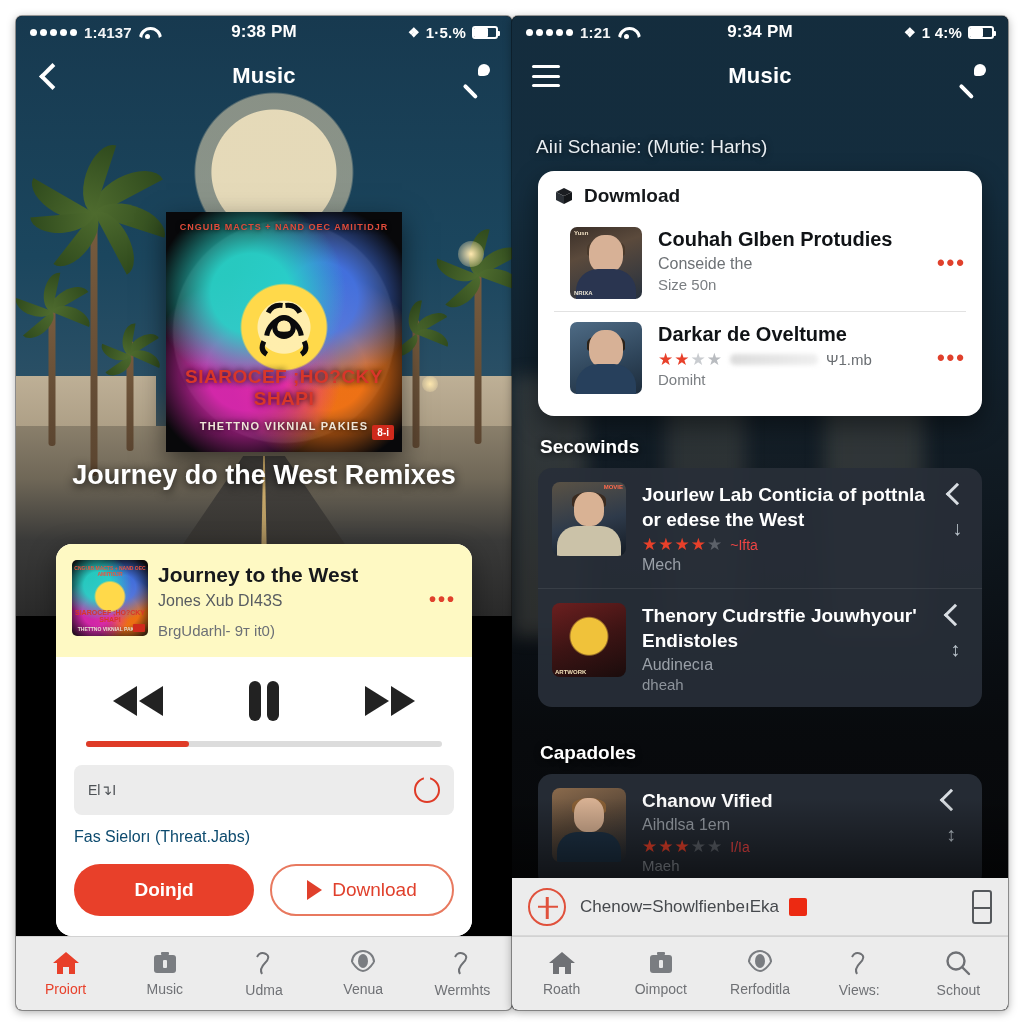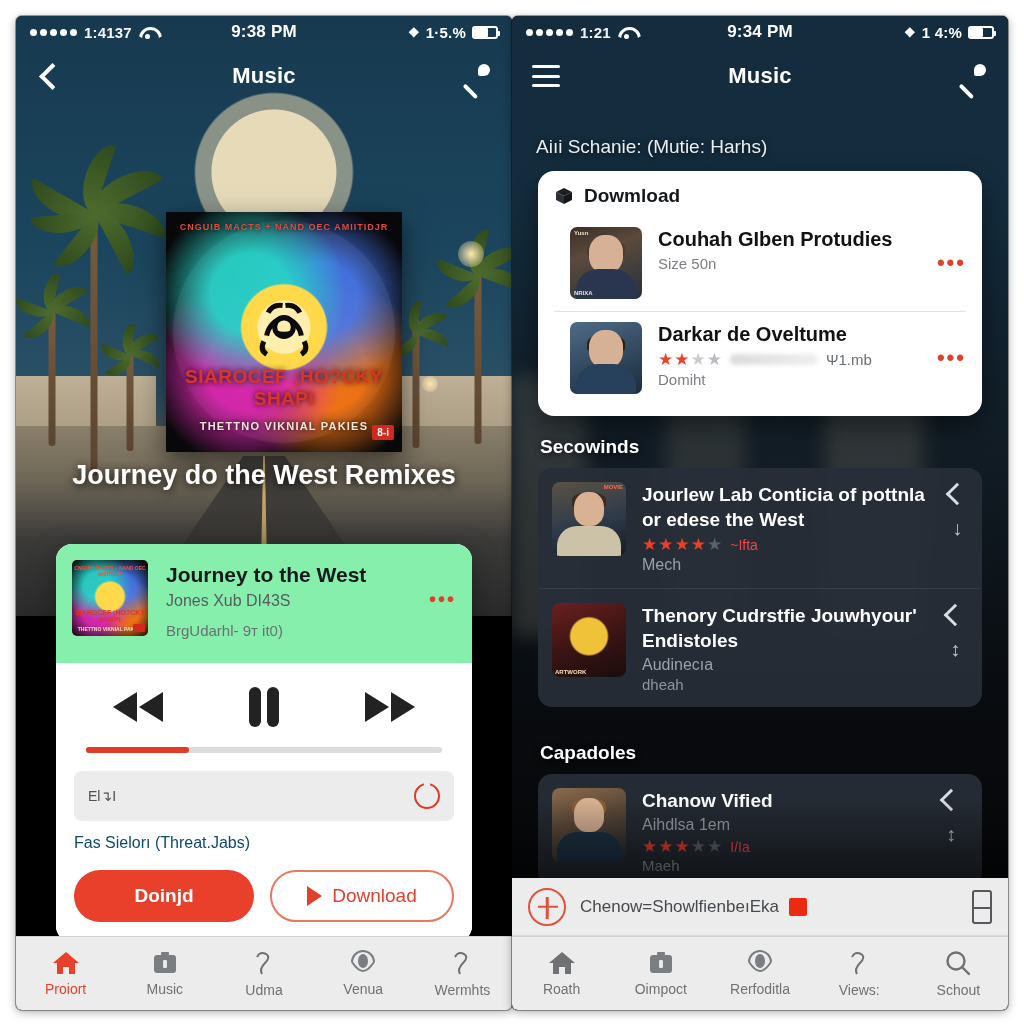--- a/index.html
+++ b/index.html
@@ -201,23 +201,23 @@
   }
 
   
   .player-card {
     position: absolute; left: 40px; right: 40px; top: 528px;
     background: #fff; border-radius: 16px;
     box-shadow: 0 8px 28px rgba(0,0,0,.38);
     overflow: hidden;
   }
   .pc-head {
-    display: flex; align-items: flex-start; gap: 18px;
-    padding: 16px 16px 24px 16px;
-    background: #86efac;
+    display: flex; align-items: flex-start; gap: 10px;
+    padding: 16px 16px 18px 16px;
+    background: #fef9c3;
   }
   .pc-thumb {
     width: 76px; height: 76px; border-radius: 5px; flex: 0 0 auto;
     background:
       radial-gradient(circle at 50% 48%, #ffd94a 0 14px, rgba(0,0,0,0) 16px),
       radial-gradient(circle at 34% 34%, rgba(40,210,200,.95) 0 14px, rgba(40,210,200,0) 34px),
       radial-gradient(circle at 68% 36%, rgba(70,120,240,.9) 0 12px, rgba(70,120,240,0) 32px),
       radial-gradient(circle at 32% 68%, rgba(225,40,180,.92) 0 14px, rgba(225,40,180,0) 34px),
       radial-gradient(circle at 70% 68%, rgba(255,120,20,.92) 0 14px, rgba(255,120,20,0) 34px),
       #0a0a0c;
@@ -672,20 +672,21 @@
         <div class="dl-item">
           <div class="dl-thumb t1">
             <span class="tag">Yusn</span>
             <span class="hair"></span>
               <span class="face"></span>
               <span class="body"></span>
             <span class="tag2">NRIXA</span>
           </div>
           <div class="dl-meta">
             <div class="dl-title">Couhah GIben Protudies</div>
+            <div class="dl-sub">Conseide the</div>
             <div class="dl-sub3">Size 50n</div>
           </div>
           <div class="dots-more">•••</div>
         </div>
 
         <div class="dl-item">
           <div class="dl-thumb t2">
             <span class="hair"></span>
               <span class="face"></span>
               <span class="body"></span>

